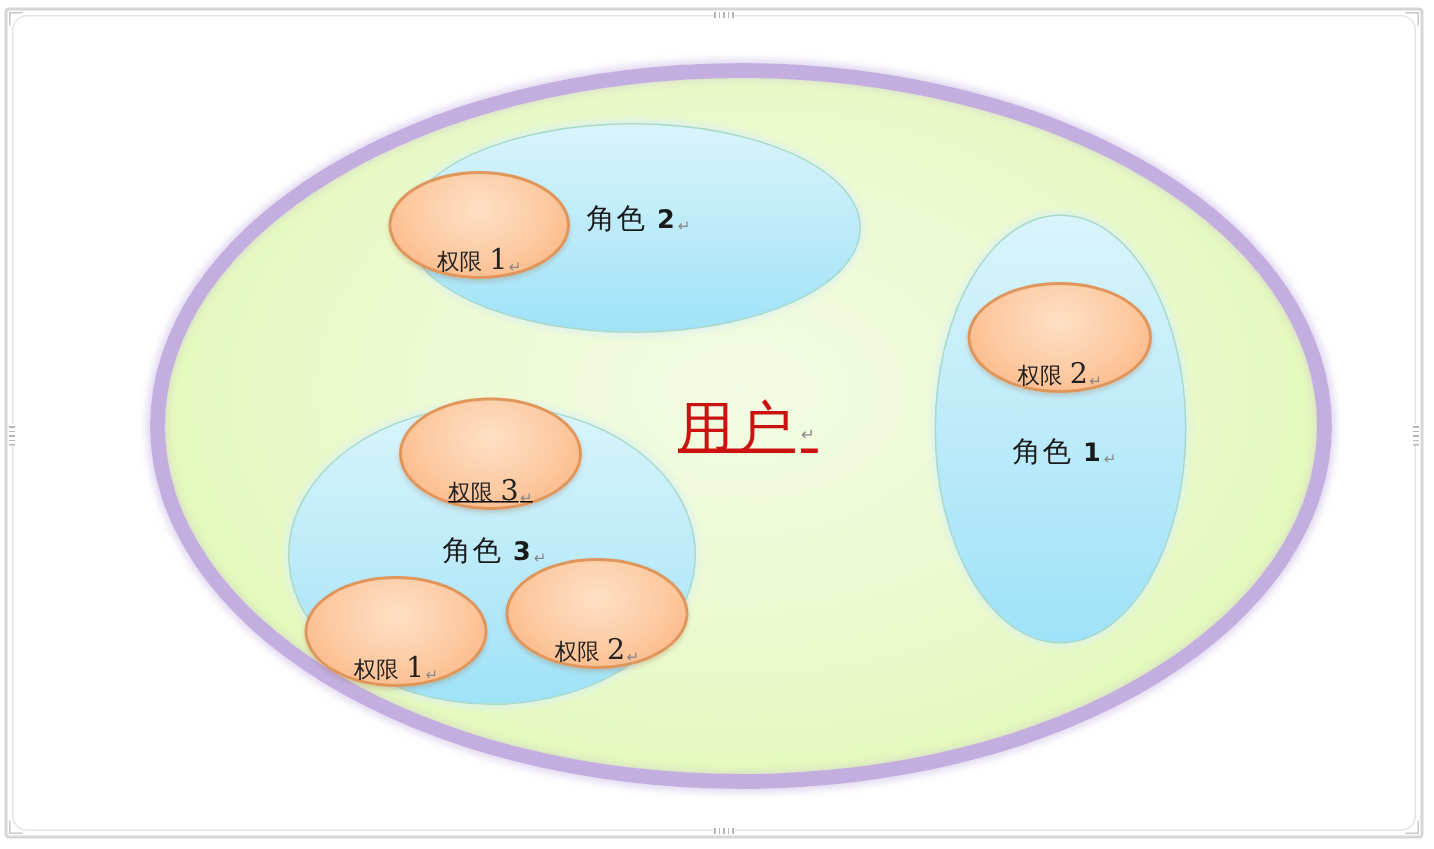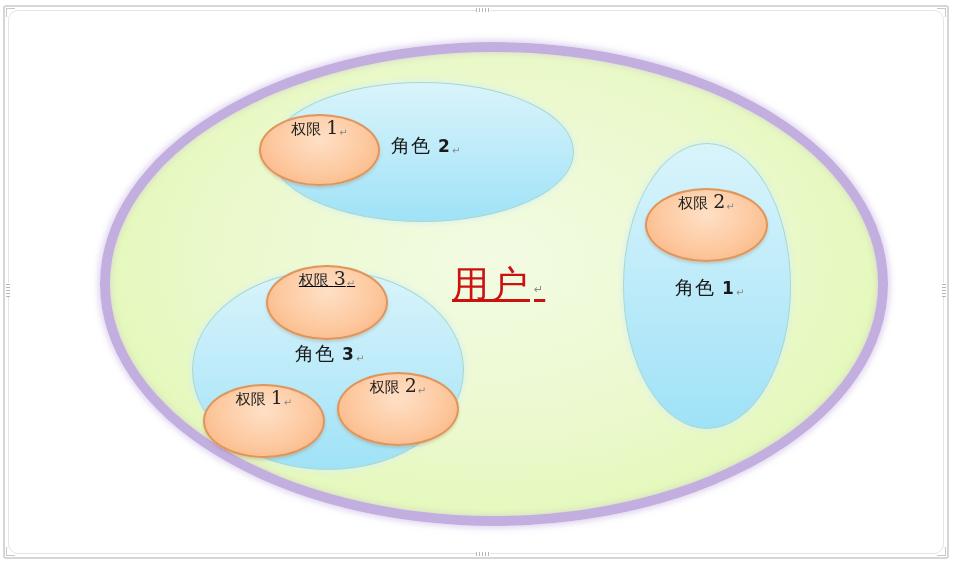--- a/index.html
+++ b/index.html
@@ -78,21 +78,21 @@
     }
     .role-2 { left: 270px; top: 82px; width: 304px; height: 140px; }
     .role-1 { left: 623px; top: 143px; width: 168px; height: 286px; }
     .role-3 { left: 192px; top: 270px; width: 272px; height: 200px; }
 
     .perm-ellipse {
       background: radial-gradient(ellipse at 50% 35%, #fee0c6 0%, #fdc9a0 55%, #f8b07c 100%);
       border: 2px solid #e0955a;
       box-shadow: 0 2px 3px rgba(150,100,60,0.25);
       display: flex;
-      align-items: flex-start;
+      align-items: flex-end;
       justify-content: center;
     }
     .perm-a { left: 259px; top: 114px; width: 121px; height: 72px; }
     .perm-b { left: 645px; top: 188px; width: 123px; height: 74px; }
     .perm-c { left: 266px; top: 265px; width: 122px; height: 75px; text-decoration: underline; }
     .perm-d { left: 203px; top: 384px; width: 122px; height: 74px; }
     .perm-e { left: 337px; top: 372px; width: 122px; height: 74px; }
 
     .perm-label {
       font-family: "DejaVu Serif", "Liberation Serif", serif;
@@ -107,22 +107,22 @@
       white-space: nowrap;
       color: #1a1a1a;
     }
     .role-label {
       font-family: "DejaVu Sans", "Liberation Sans", sans-serif;
       font-size: 19px;
       letter-spacing: 1px;
     }
     .role-label .num { font-weight: bold; font-size: 17px; }
     .role-label-2 { left: 391px; top: 133px; }
-    .role-label-1 { left: 675px; top: 275px; }
-    .role-label-3 { left: 295px; top: 341px; }
+    .role-label-1 { left: 675px; top: 288px; }
+    .role-label-3 { left: 295px; top: 354px; }
 
     .user-label {
       left: 452px; top: 260px;
       font-family: "DejaVu Serif", "Liberation Serif", serif;
       font-size: 37px;
       color: #cc1111;
       letter-spacing: 2px;
       text-decoration: underline;
     }
     .para-mark {

